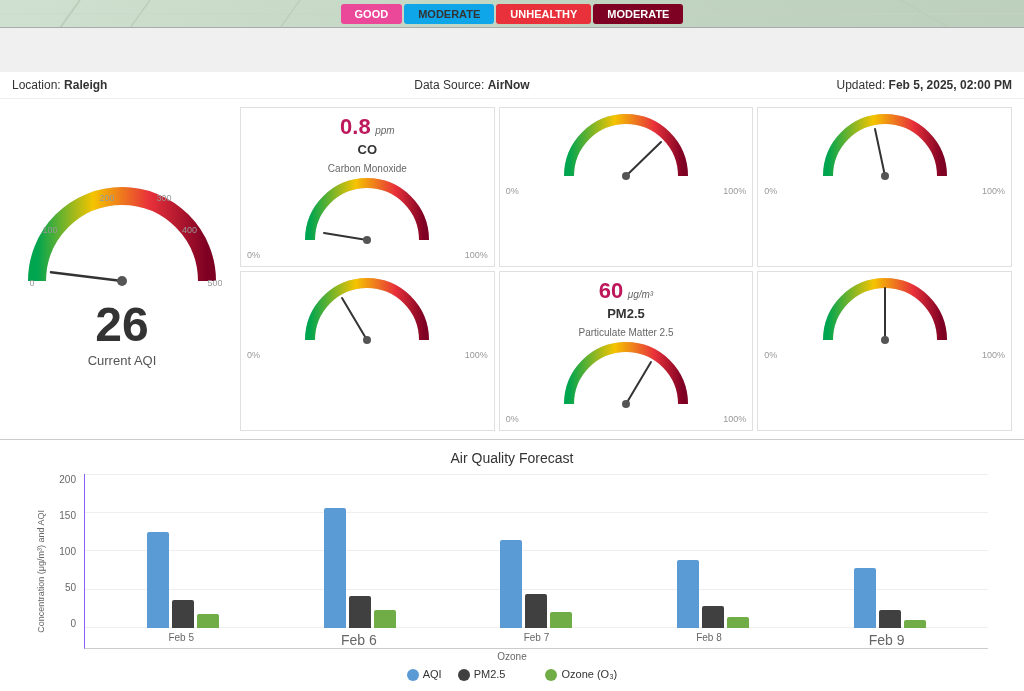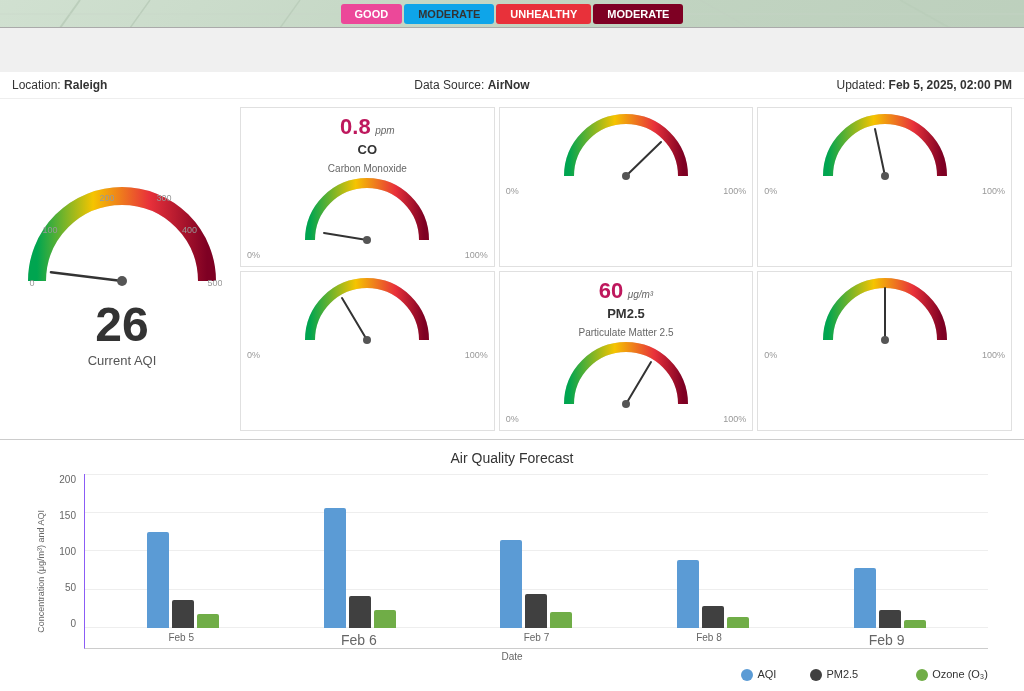--- a/index.html
+++ b/index.html
@@ -230,22 +230,22 @@
       color: #666;
     }
     .x-axis-title {
       text-align: center;
       font-size: 10px;
       color: #666;
       margin-top: 2px;
     }
     .chart-legend {
       display: flex;
-      justify-content: flex-end;
-      gap: 34px;
+      justify-content: center;
+      gap: 16px;
       margin-top: 6px;
       font-size: 11px;
       color: #333;
     }
   </style>
 </head>
 <body>
 
 <div class="map-header">
   <div class="map-bg"></div>
@@ -528,21 +528,21 @@
             </div>
           <div style="position:absolute;bottom:0;left:0;right:0;" id="x-axis-labels" class="x-axis-labels">
           <span style="font-size: 10px; color: rgb(102, 102, 102);">Feb 5</span>
               <span style="font-size: 14px; color: rgb(102, 102, 102);">Feb 6</span>
               <span style="font-size: 10px; color: rgb(102, 102, 102);">Feb 7</span>
               <span style="font-size: 10px; color: rgb(102, 102, 102);">Feb 8</span>
               <span style="font-size: 14px; color: rgb(102, 102, 102);">Feb 9</span>
             </div>
         </div>
       </div>
-      <div class="x-axis-title">Date</div>
+      <div class="x-axis-title">Ozone</div>
       <div class="chart-legend" id="chart-legend">
           <span style="font-size: 11px; color: rgb(51, 51, 51);"><span style="display: inline-block; width: 12px; height: 12px; border-radius: 50%; background: rgb(91, 155, 213); margin-right: 4px; vertical-align: middle;"></span>AQI</span>
           <span style="font-size: 11px; color: rgb(51, 51, 51);"><span style="display: inline-block; width: 12px; height: 12px; border-radius: 50%; background: rgb(64, 64, 64); margin-right: 4px; vertical-align: middle;"></span>PM2.5</span>
           <span style="font-size: 11px; color: rgb(51, 51, 51); margin-left: 24px;"><span style="display: inline-block; width: 12px; height: 12px; border-radius: 50%; background: rgb(112, 173, 71); margin-right: 4px; vertical-align: middle;"></span>Ozone (O₃)</span>
         </div>
     </div>
   </div>
 </div>
 
 </body></html>

